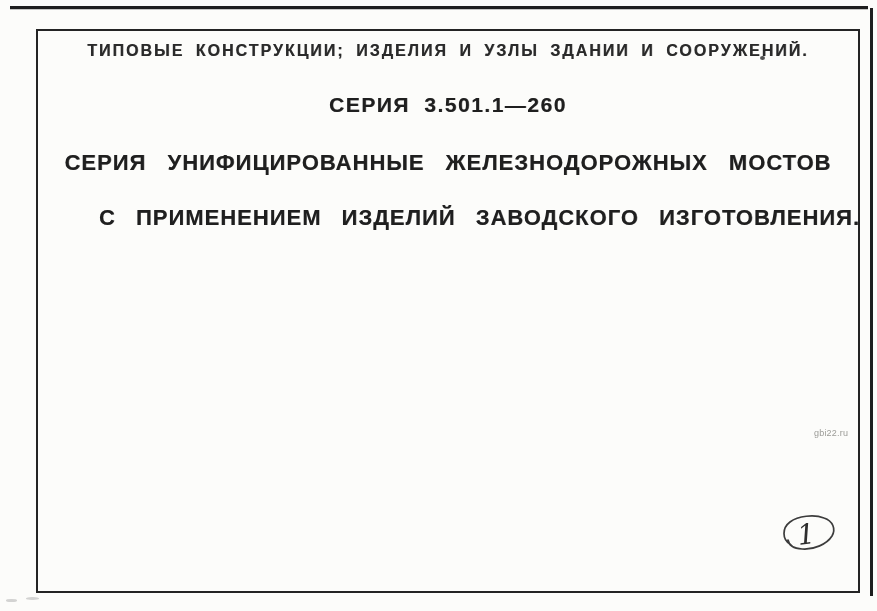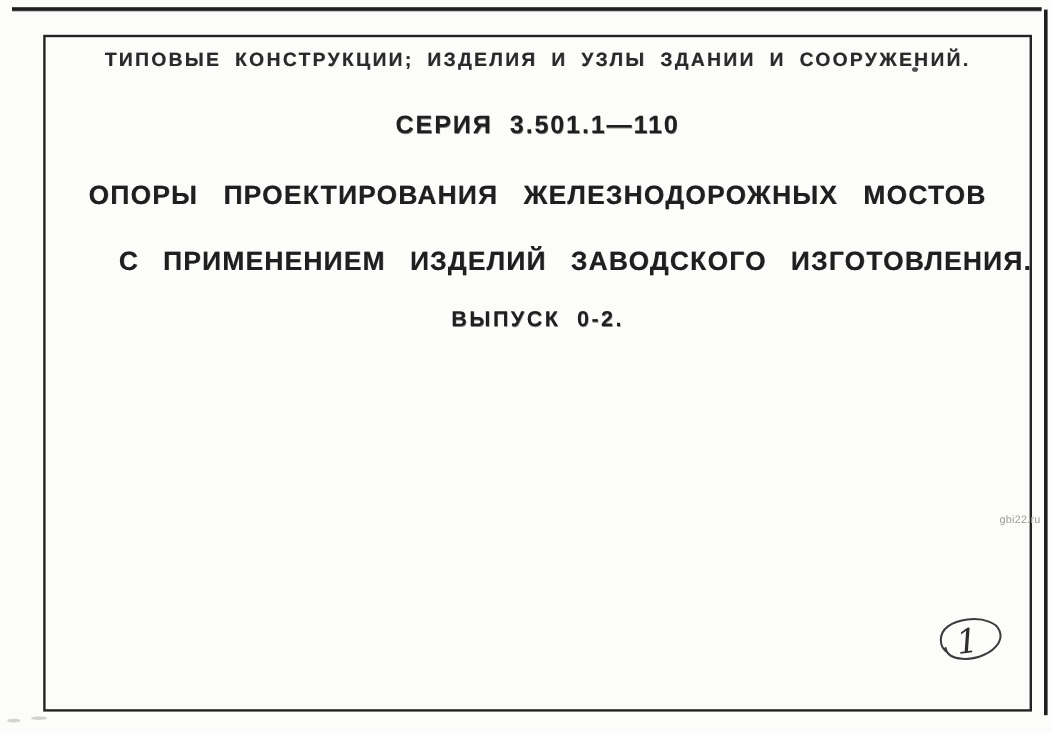--- a/index.html
+++ b/index.html
@@ -83,21 +83,21 @@
   }
   .l-subtitle {
     top: 289px;
     font-size: 21px;
     letter-spacing: 0.8px;
     word-spacing: 9px;
   }
   
   .watermark {
     position: absolute;
-    left: 833px;
+    left: 814px;
     top: 428px;
     font-size: 9px;
     letter-spacing: 0.2px;
     color: #9b9b97;
     z-index: 3;
   }
   
   .page-number-stamp {
     position: absolute;
     left: 776px;
@@ -121,27 +121,26 @@
 <body>
 
 <div class="page">
 
   <div class="rule outer-top"></div>
   <div class="rule outer-right"></div>
   <div class="inner-frame"></div>
 
   <div class="tline l-header">ТИПОВЫЕ КОНСТРУКЦИИ; ИЗДЕЛИЯ И УЗЛЫ ЗДАНИИ И СООРУЖЕНИЙ.</div>
 
-  <div class="tline l-series">СЕРИЯ 3.501.1—110</div>
+  <div class="tline l-series">СЕРИЯ 3.501.1—260</div>
 
-  <div class="tline l-title1">ОПОРЫ ПРОЕКТИРОВАНИЯ ЖЕЛЕЗНОДОРОЖНЫХ МОСТОВ</div>
+  <div class="tline l-title1">СЕРИЯ УНИФИЦИРОВАННЫЕ ЖЕЛЕЗНОДОРОЖНЫХ МОСТОВ</div>
 
   <div class="tline l-title2">С ПРИМЕНЕНИЕМ ИЗДЕЛИЙ ЗАВОДСКОГО ИЗГОТОВЛЕНИЯ.</div>
 
-  <div class="tline l-issue">ВЫПУСК 0-2.</div>
 
 
   <div class="watermark">gbi22.ru</div>
 
   <div class="page-number-stamp">
     <svg width="64" height="54" viewBox="0 0 64 54">
       <path d="M 14,38 C 6,33 6,22 14,16 C 22,10 38,8 48,12 C 57,15 60,23 56,30 C 51,38 38,44 26,43 C 19,42.5 13,40 12,34" fill="none" stroke="#3c3c3c" stroke-width="1.7" stroke-linecap="round"></path>
       <text x="21" y="38" font-family="DejaVu Serif, serif" font-style="italic" font-size="28" fill="#2e2e2e" transform="rotate(-7 30 27)">1</text>
     </svg>
   </div>

